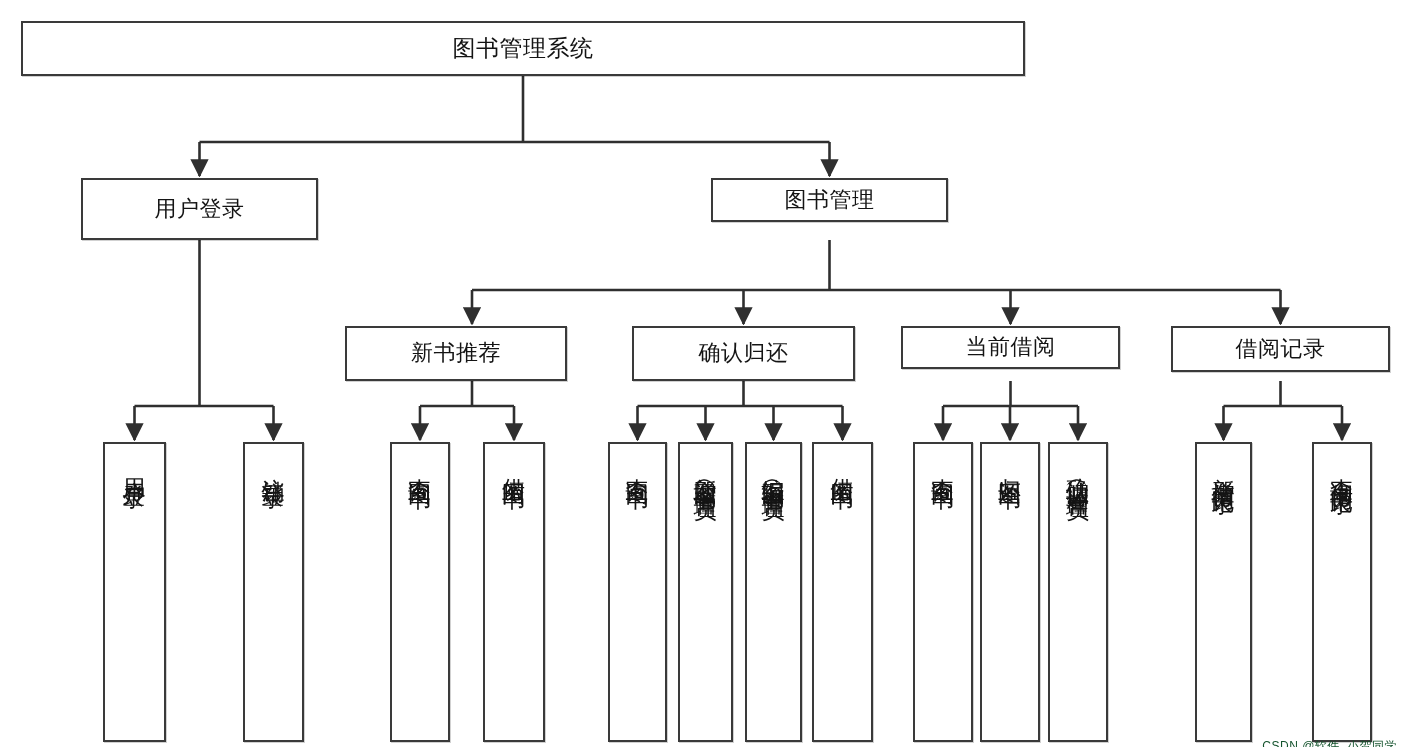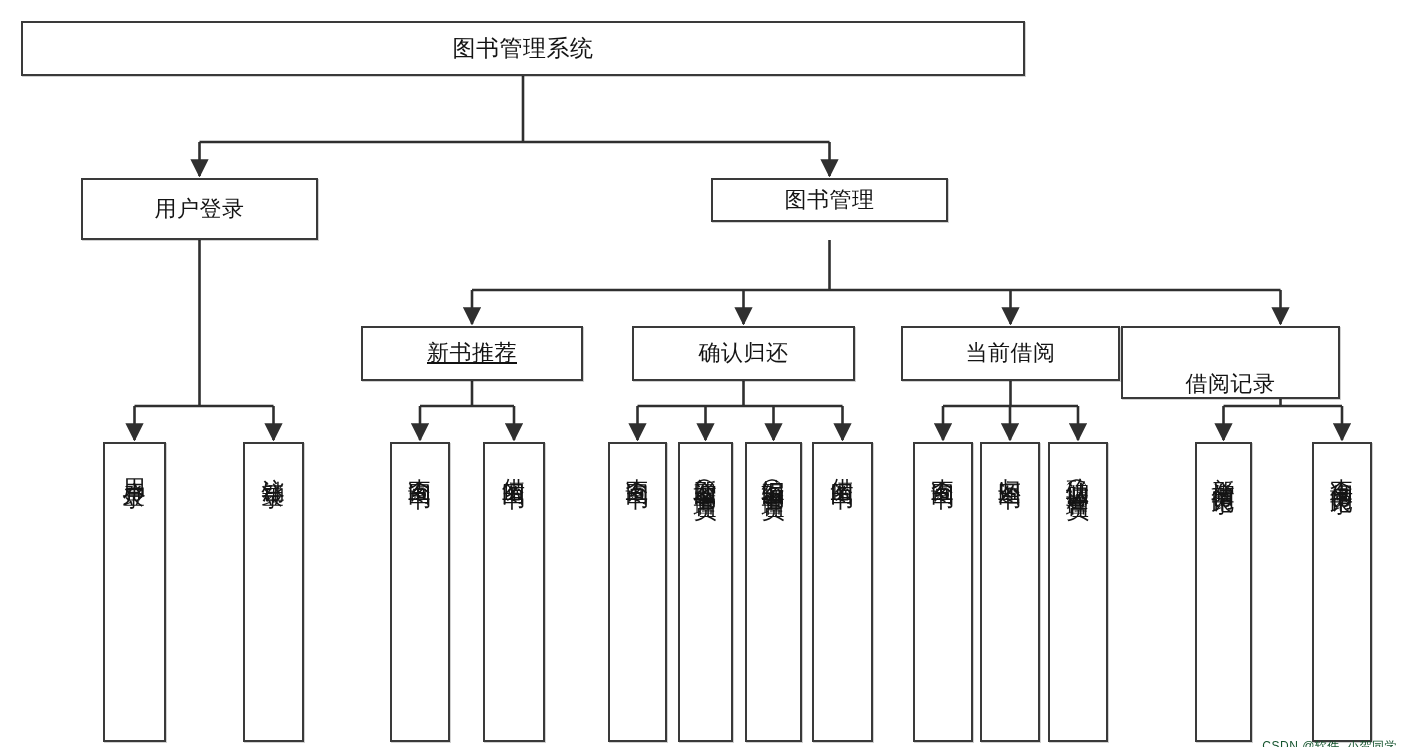--- a/index.html
+++ b/index.html
@@ -121,30 +121,30 @@
   <div id="nodes-layer">
       <div class="node lvl0" style="left: 21px; top: 13px; width: 1004px; height: 55px;">
         <span class="label">图书管理系统</span>
       </div>
       <div class="node lvl1" style="left: 81px; top: 170px; width: 237px; height: 62px;">
         <span class="label">用户登录</span>
       </div>
       <div class="node lvl1" style="left: 711px; top: 170px; width: 237px; height: 44px;">
         <span class="label">图书管理</span>
       </div>
-      <div class="node lvl2" style="left: 361px; top: 318px; width: 222px; height: 55px; text-decoration: underline;">
+      <div class="node lvl2" style="left: 345px; top: 318px; width: 222px; height: 55px;">
         <span class="label">新书推荐</span>
       </div>
       <div class="node lvl2" style="left: 632px; top: 318px; width: 223px; height: 55px;">
         <span class="label">确认归还</span>
       </div>
-      <div class="node lvl2" style="left: 901px; top: 318px; width: 219px; height: 55px;">
+      <div class="node lvl2" style="left: 901px; top: 318px; width: 219px; height: 43px;">
         <span class="label">当前借阅</span>
       </div>
-      <div class="node lvl2" style="left: 1121px; top: 318px; width: 219px; height: 73px; align-items: flex-end;">
+      <div class="node lvl2" style="left: 1171px; top: 318px; width: 219px; height: 46px;">
         <span class="label">借阅记录</span>
       </div>
       <div class="node lvl3 vertical" style="left: 103px; top: 434px; width: 63px; height: 300px;">
         <span class="label">用户登录</span>
       </div>
       <div class="node lvl3 vertical" style="left: 243px; top: 434px; width: 61px; height: 300px;">
         <span class="label">注销登录</span>
       </div>
       <div class="node lvl3 vertical" style="left: 390px; top: 434px; width: 60px; height: 300px;">
         <span class="label">查询图书</span>

